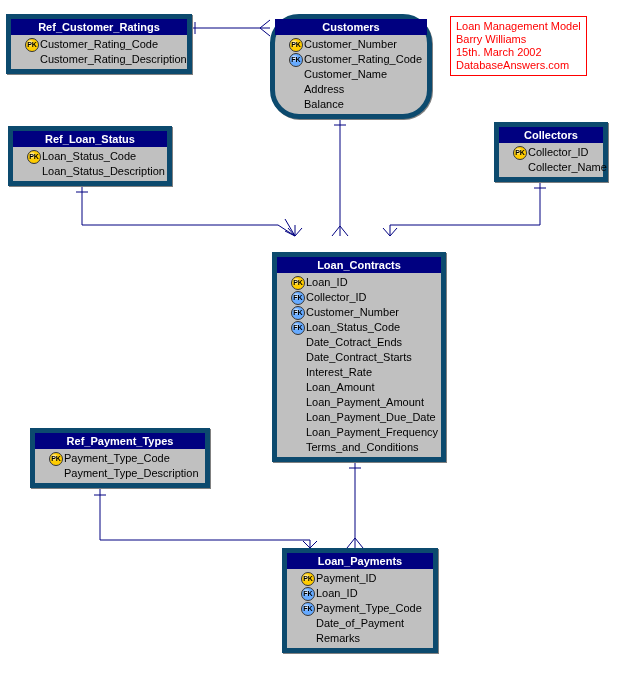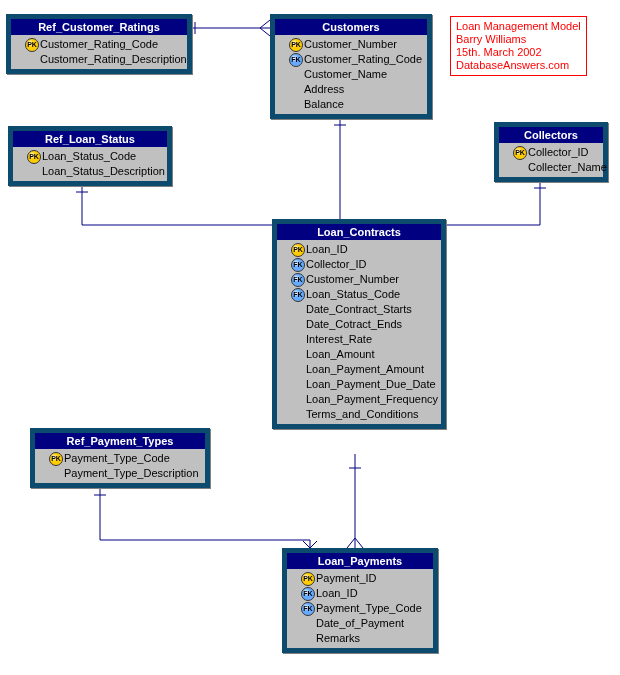--- a/index.html
+++ b/index.html
@@ -151,21 +151,21 @@
         </span>
         <span class="label">Customer_Rating_Code</span>
       </div>
       <div class="row">
         <span class="key"></span>
         <span class="label">Customer_Rating_Description</span>
       </div>
     </div>
 </div>
 
-<div class="entity" style="left:270px; top:14px; width:152px;">
+<div class="entity" style="left:270px; top:14px; width:152px;border-radius:29px;">
   <div class="title">Customers</div>
   <div class="attrs">
       <div class="row">
         <span class="key">
           <span class="keyball pk">PK</span>
         </span>
         <span class="label">Customer_Number</span>
       </div>
       <div class="row">
         <span class="key">
@@ -213,21 +213,21 @@
         </span>
         <span class="label">Loan_Status_Code</span>
       </div>
       <div class="row">
         <span class="key"></span>
         <span class="label">Loan_Status_Description</span>
       </div>
     </div>
 </div>
 
-<div class="entity" style="left:272px; top:219px; width:164px;">
+<div class="entity" style="left:272px; top:252px; width:164px;">
   <div class="title">Loan_Contracts</div>
   <div class="attrs">
       <div class="row">
         <span class="key">
           <span class="keyball pk">PK</span>
         </span>
         <span class="label">Loan_ID</span>
       </div>
       <div class="row">
         <span class="key">
@@ -242,25 +242,25 @@
         <span class="label">Customer_Number</span>
       </div>
       <div class="row">
         <span class="key">
           <span class="keyball fk">FK</span>
         </span>
         <span class="label">Loan_Status_Code</span>
       </div>
       <div class="row">
         <span class="key"></span>
+        <span class="label">Date_Cotract_Ends</span>
+      </div>
+      <div class="row">
+        <span class="key"></span>
         <span class="label">Date_Contract_Starts</span>
-      </div>
-      <div class="row">
-        <span class="key"></span>
-        <span class="label">Date_Cotract_Ends</span>
       </div>
       <div class="row">
         <span class="key"></span>
         <span class="label">Interest_Rate</span>
       </div>
       <div class="row">
         <span class="key"></span>
         <span class="label">Loan_Amount</span>
       </div>
       <div class="row">

